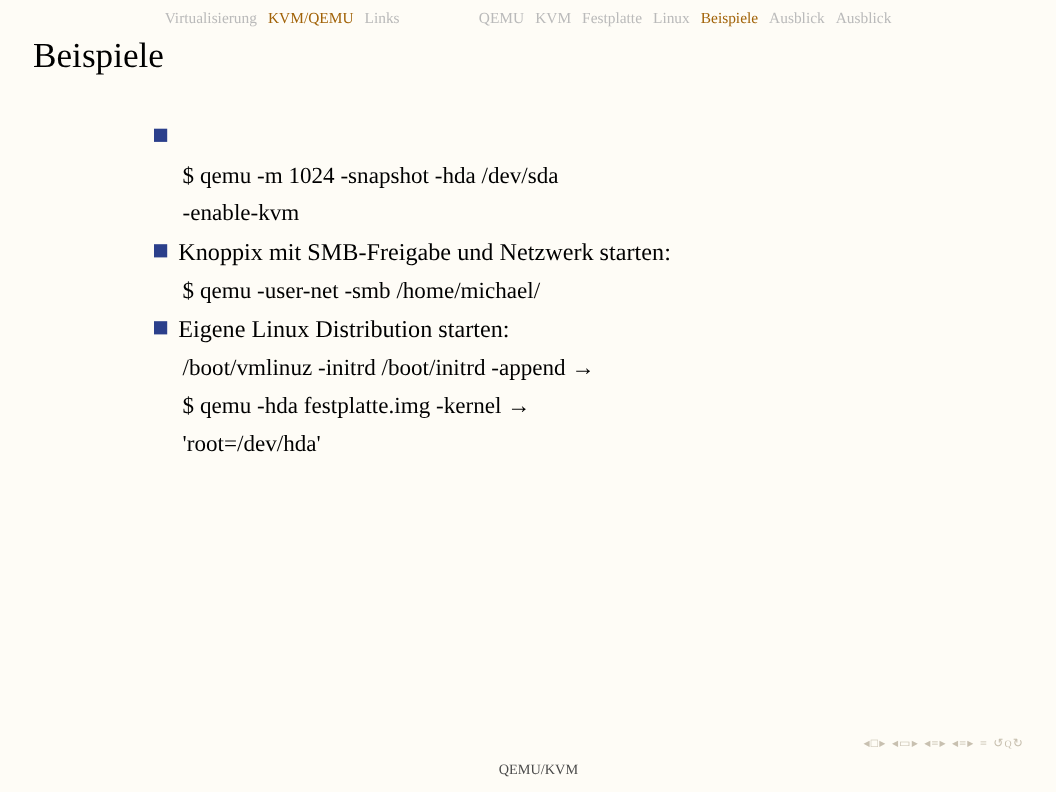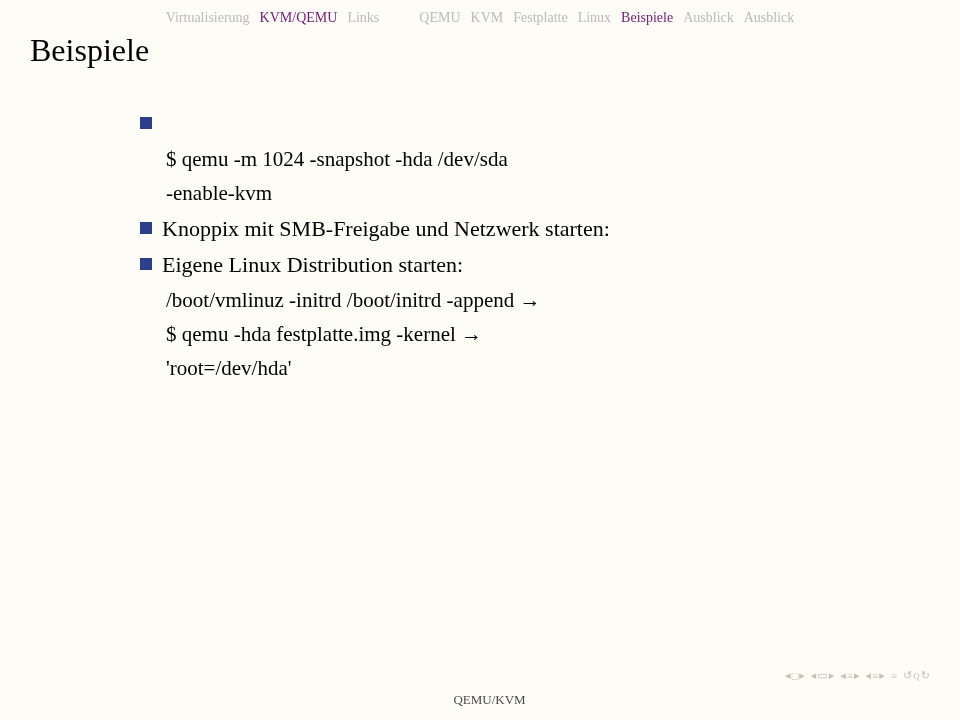--- a/index.html
+++ b/index.html
@@ -12,37 +12,37 @@
     position: relative;
     overflow: hidden;
   }
   .nav {
     position: absolute;
     top: 10px;
     left: 0;
     right: 0;
     display: flex;
     justify-content: center;
-    gap: 0;
+    gap: 16px;
     font-size: 14px;
     color: #bababa;
   }
   .nav-group {
     display: flex;
     gap: 10px;
   }
   .nav-sep {
     width: 40px;
   }
   .nav-item {
     color: #bababa;
     cursor: pointer;
   }
   .nav-item.active {
-    color: #701a75;
+    color: #a16207;
   }
   .title {
     position: absolute;
     top: 32px;
     left: 30px;
     font-size: 32px;
     font-weight: normal;
     color: #000;
   }
   .content {
@@ -127,20 +127,21 @@
 <div class="content">
   <div class="item">
     <span class="bullet"></span>
   </div>
   <div class="code">$ qemu -m 1024 -snapshot -hda /dev/sda</div>
   <div class="code">-enable-kvm</div>
 
   <div class="item">
     <span class="bullet"></span><span>Knoppix mit SMB-Freigabe und Netzwerk starten:</span>
   </div>
+  <div class="code">$ qemu -user-net -smb /home/michael/</div>
 
   <div class="item">
     <span class="bullet"></span><span>Eigene Linux Distribution starten:</span>
   </div>
   <div class="code">/boot/vmlinuz -initrd /boot/initrd -append →</div>
   <div class="code">$ qemu -hda festplatte.img -kernel →</div>
   <div class="code">'root=/dev/hda'</div>
 </div>
 
 <div class="controls">

